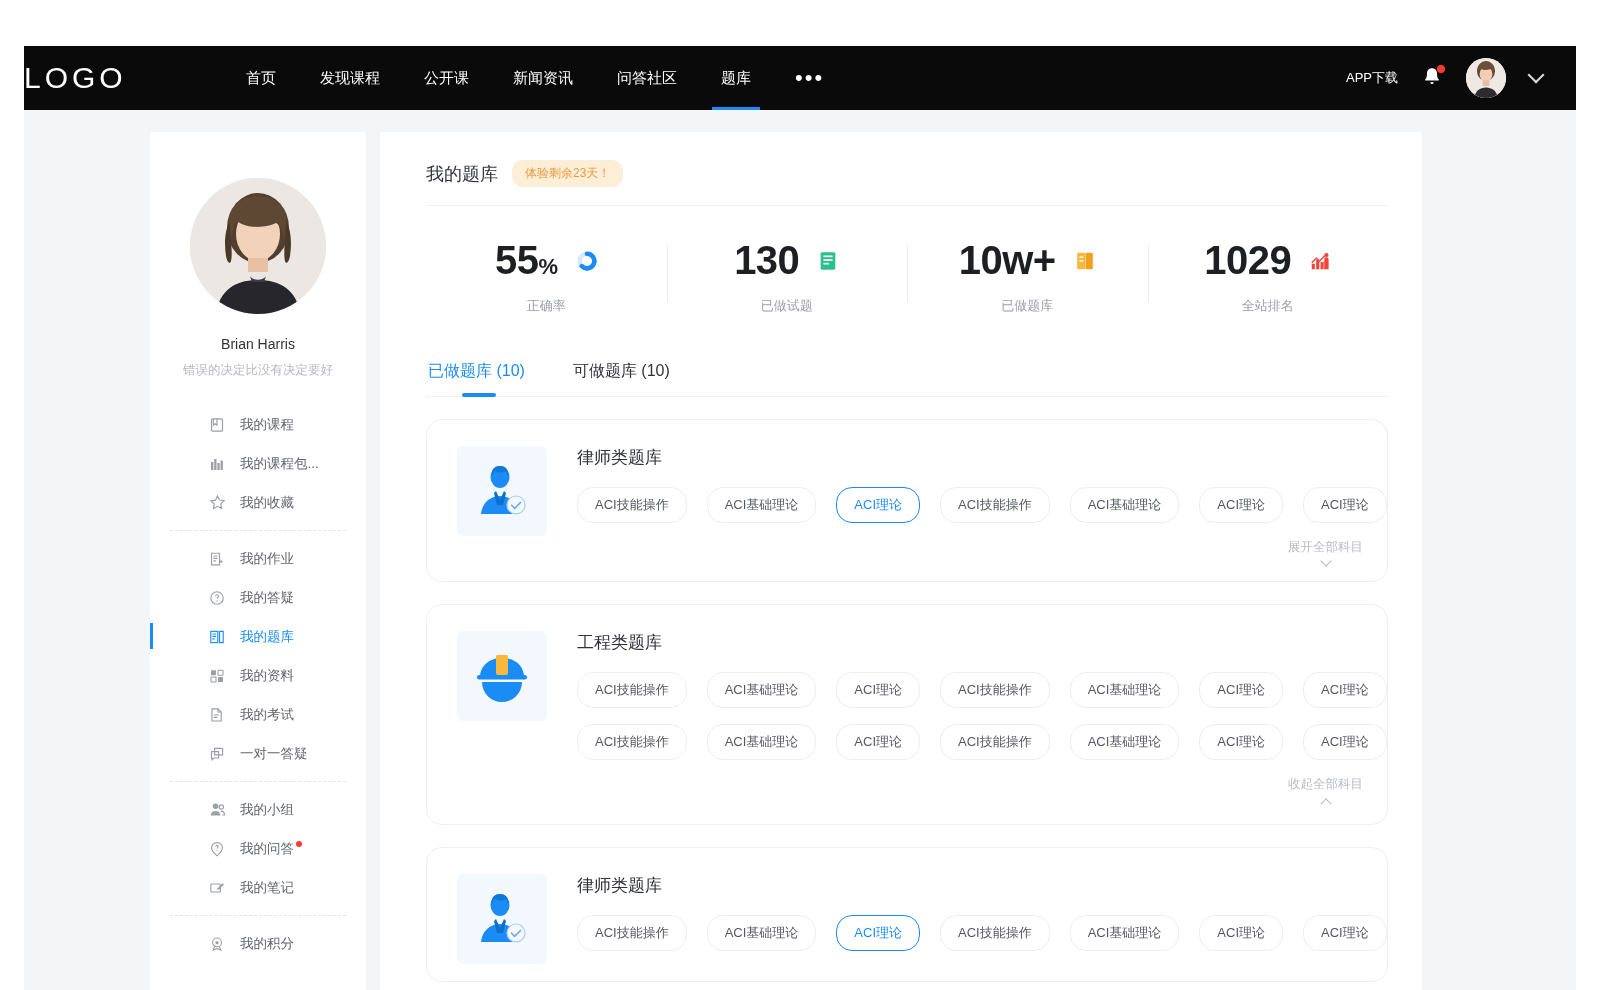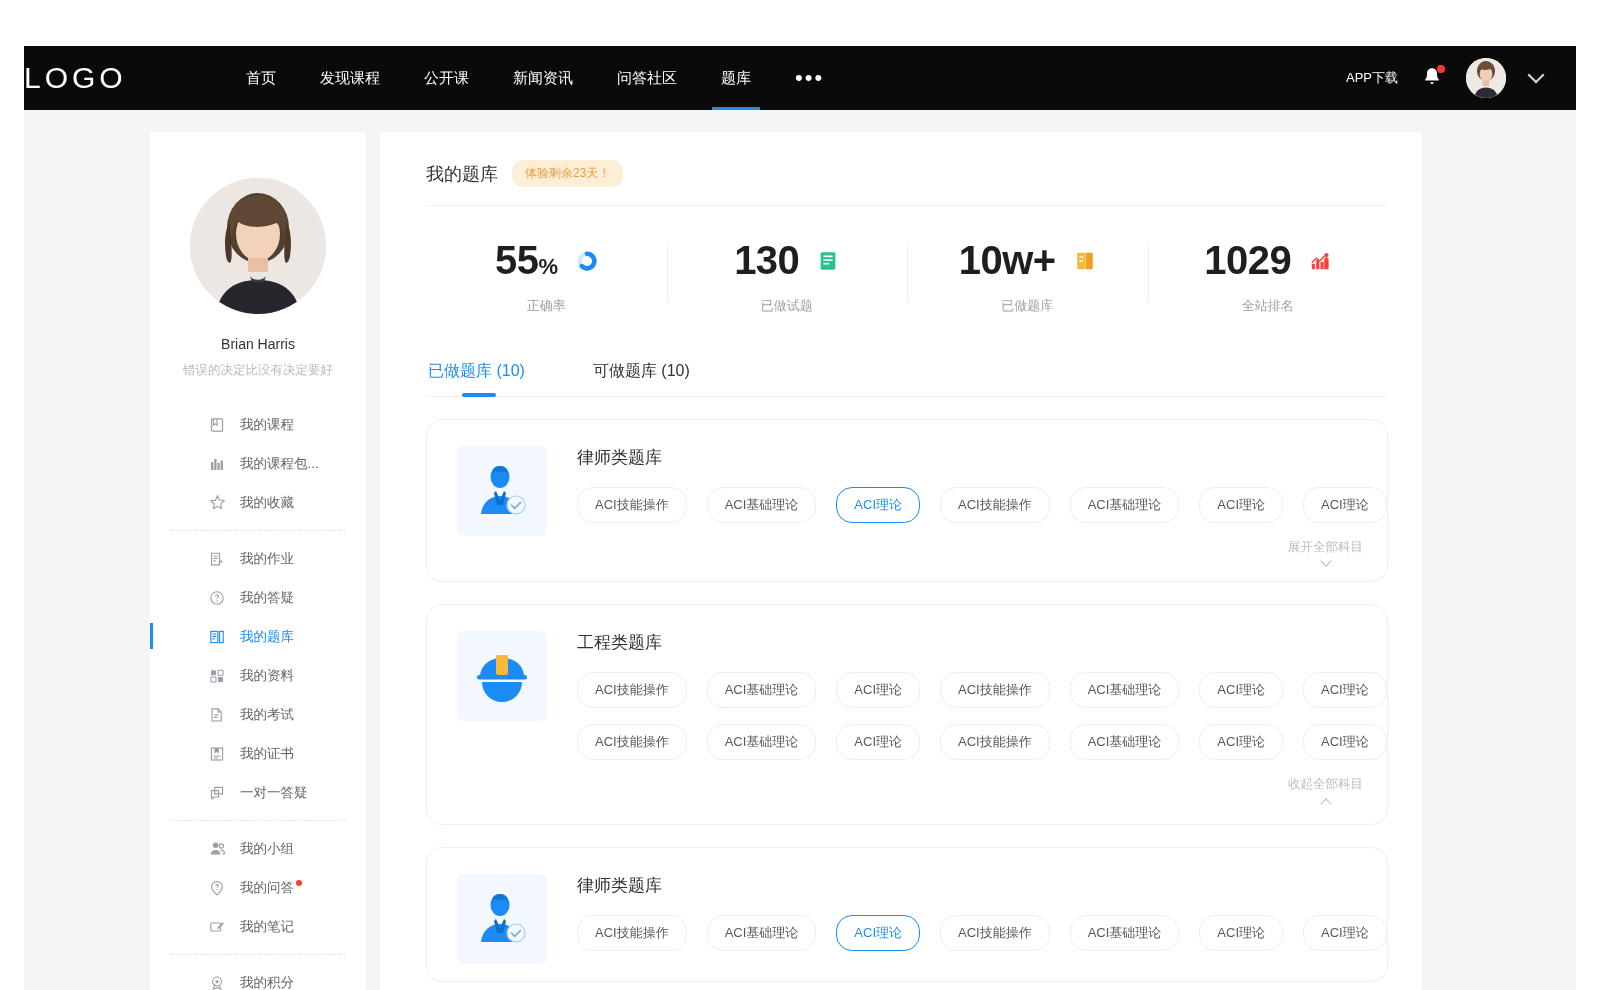--- a/index.html
+++ b/index.html
@@ -133,21 +133,21 @@
   .stat-num {
     font-size:40px; color:#1d1f23; font-weight:700; line-height:1;
     letter-spacing:-0.5px;
   }
   .stat-num .unit { font-size:22px; font-weight:700; }
   .stat-ico { width:22px; height:22px; margin-top:10px; flex:none; }
   .stat-label { margin-top:17px; font-size:13px; color:#9aa0a6; }
 
   
   .tabs {
-    display:flex; gap:64px; margin-top:22px;
+    display:flex; gap:44px; margin-top:22px;
     border-bottom:1px solid #f0f1f3;
   }
   .tab {
     position:relative; padding:8px 2px 14px 2px;
     font-size:16px; color:#2f3339; cursor:pointer; white-space:nowrap;
   }
   .tab.active { color:#1b8cf5; }
   .tab.active::after {
     content:""; position:absolute; left:36px; bottom:-1px;
     width:34px; height:4px; background:#1b8cf5; border-radius:2px;
@@ -328,30 +328,20 @@
             <span class="si-icon">
               <svg width="16" height="16" viewBox="0 0 16 16" fill="none" stroke="currentColor" stroke-width="1.15">
                   <path d="M3 1.8h6l3.2 3.2v9H3z"></path>
                   <path d="M9 1.8V5h3.2"></path>
                   <path d="M5 8h5M5 10.4h3.4"></path>
                 </svg>
             </span>
             <span class="si-label">我的考试</span>
           </div>
 
-          <div class="side-item">
-            <span class="si-icon">
-              <svg width="16" height="16" viewBox="0 0 16 16" fill="none" stroke="currentColor" stroke-width="1.15">
-                  <rect x="2.4" y="2" width="11.2" height="12"></rect>
-                  <path d="M6 2v4.4l1.6-1.2L9.2 6.4V2" fill="currentColor"></path>
-                  <path d="M4.6 10h6.8M4.6 12h4.4"></path>
-                </svg>
-            </span>
-            <span class="si-label">我的证书</span>
-          </div>
 
           <div class="side-item">
             <span class="si-icon">
               <svg width="16" height="16" viewBox="0 0 16 16" fill="none" stroke="currentColor" stroke-width="1.15">
                   <path d="M5.6 2.4h8v6.4h-8z"></path>
                   <path d="M2.4 5.6h7.2V12H5.2L3 13.8V12H2.4z"></path>
                 </svg>
             </span>
             <span class="si-label">一对一答疑</span>
           </div>

